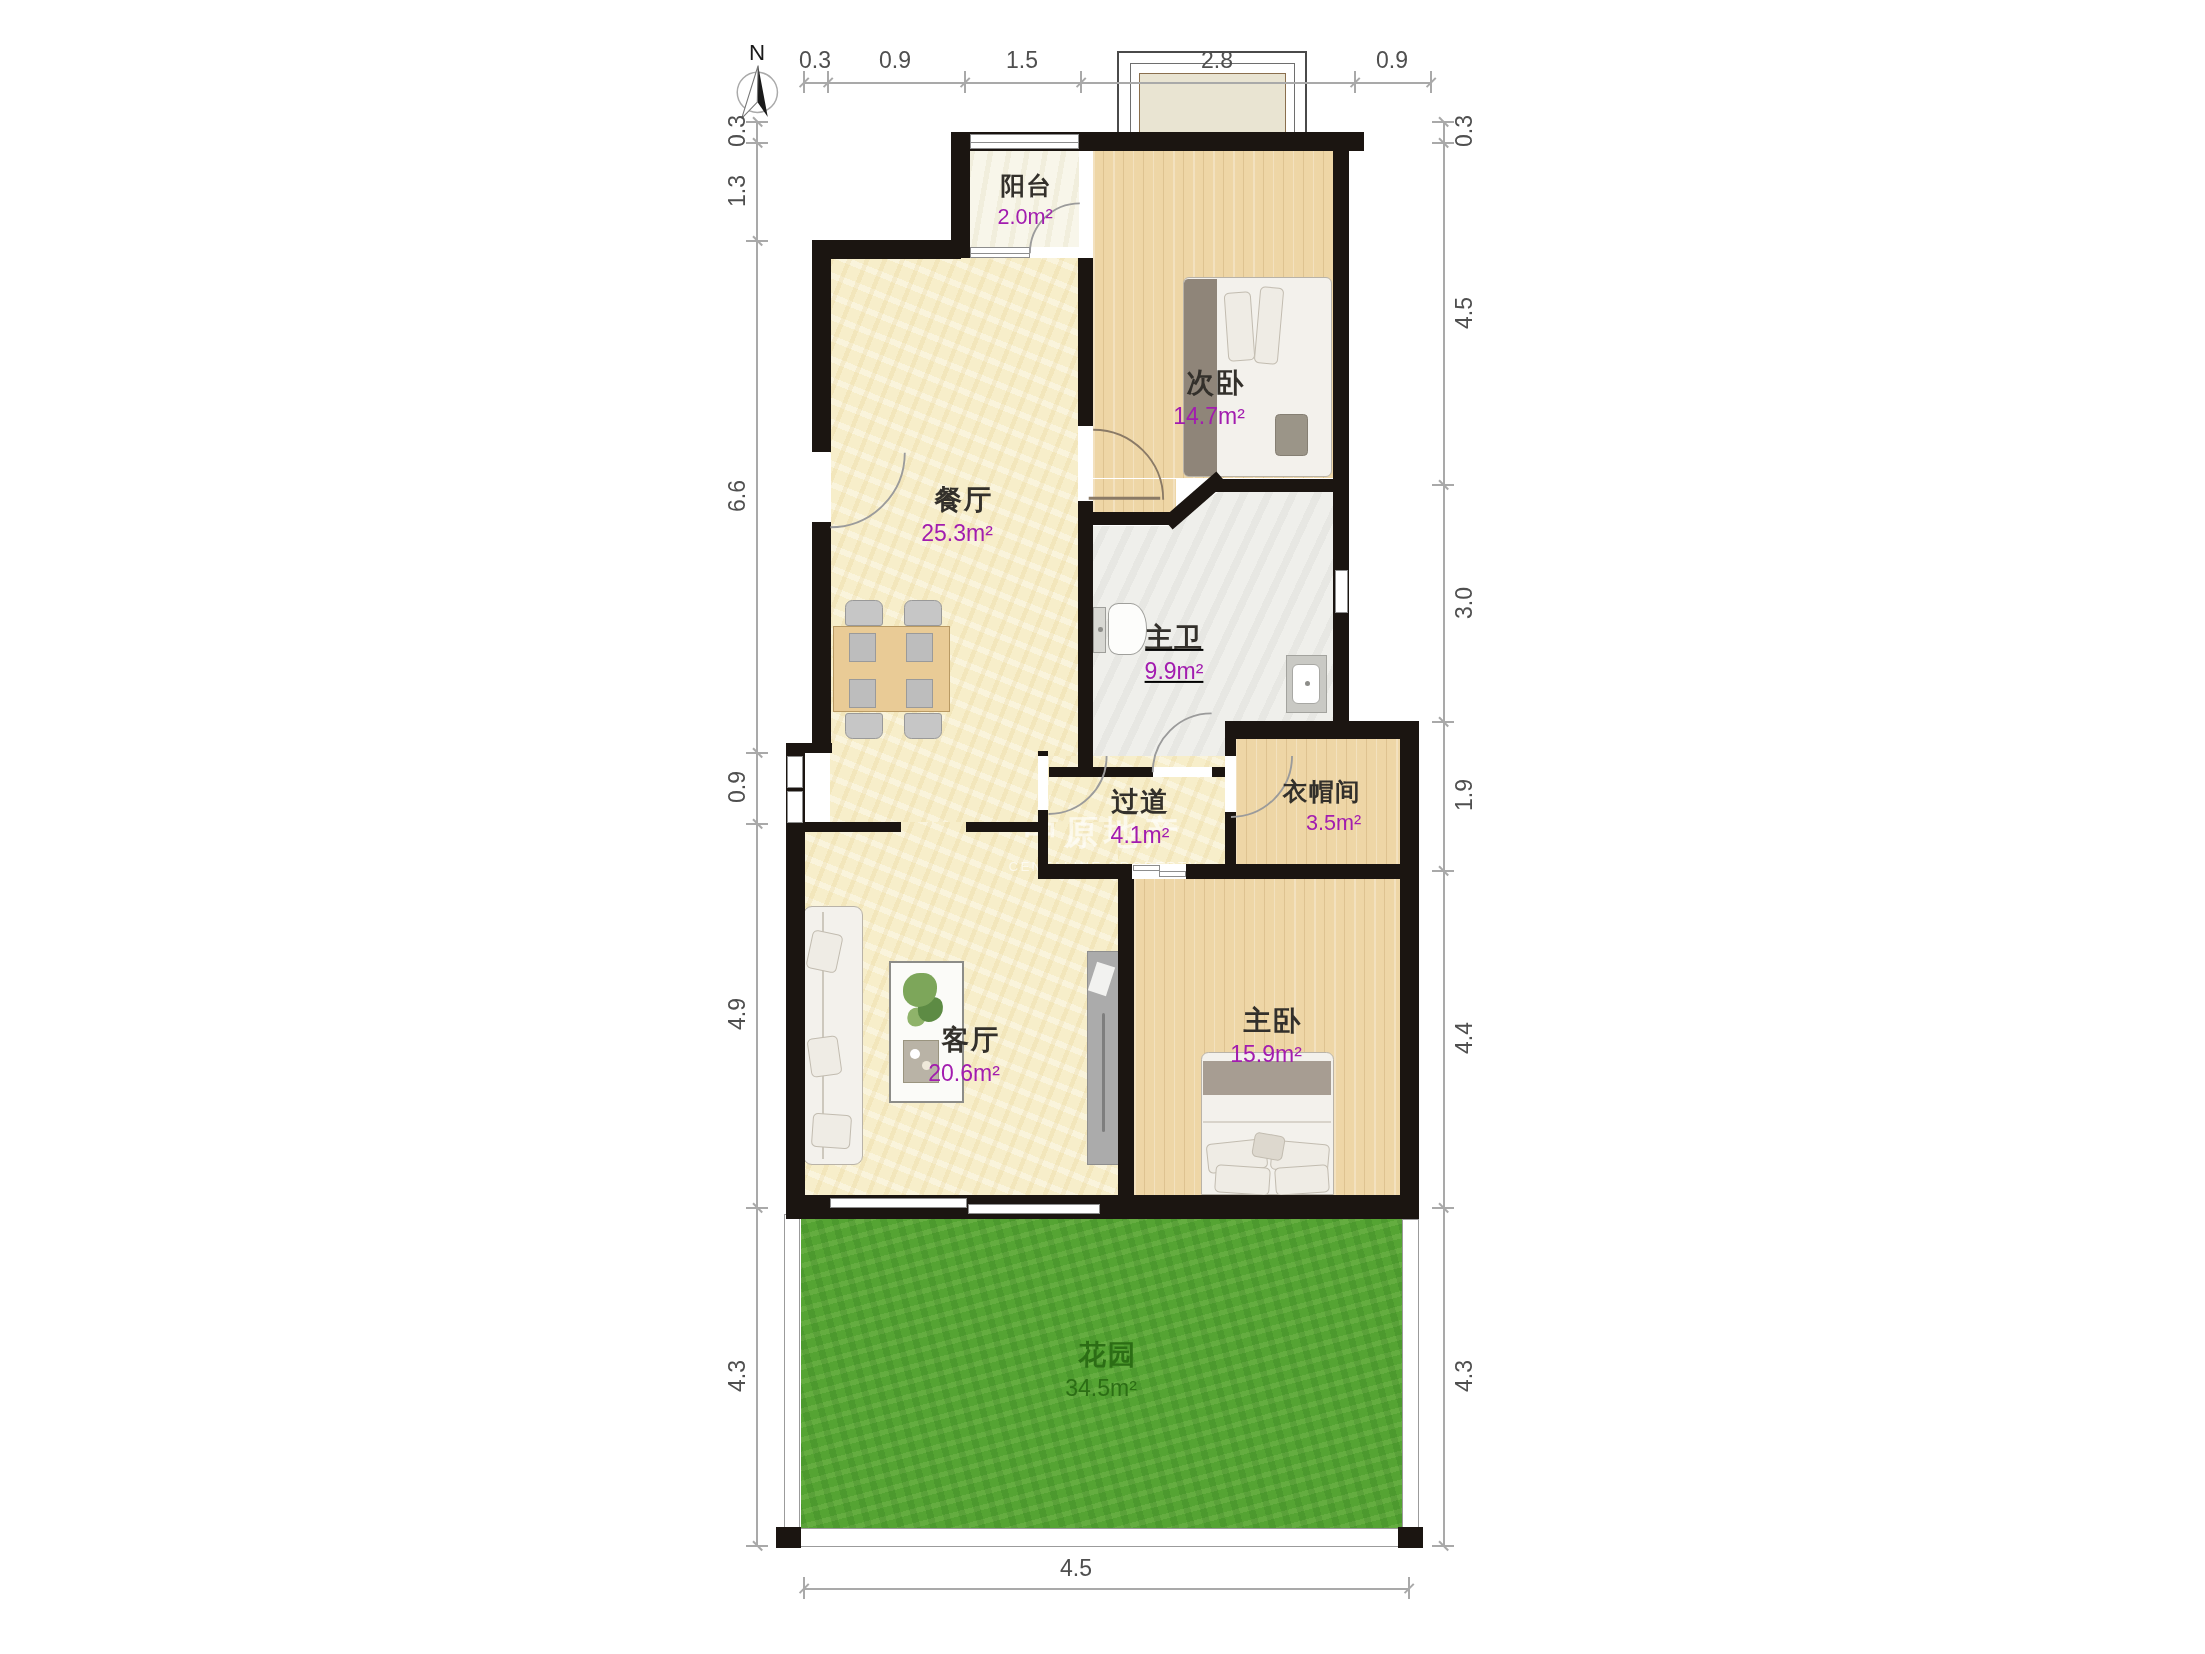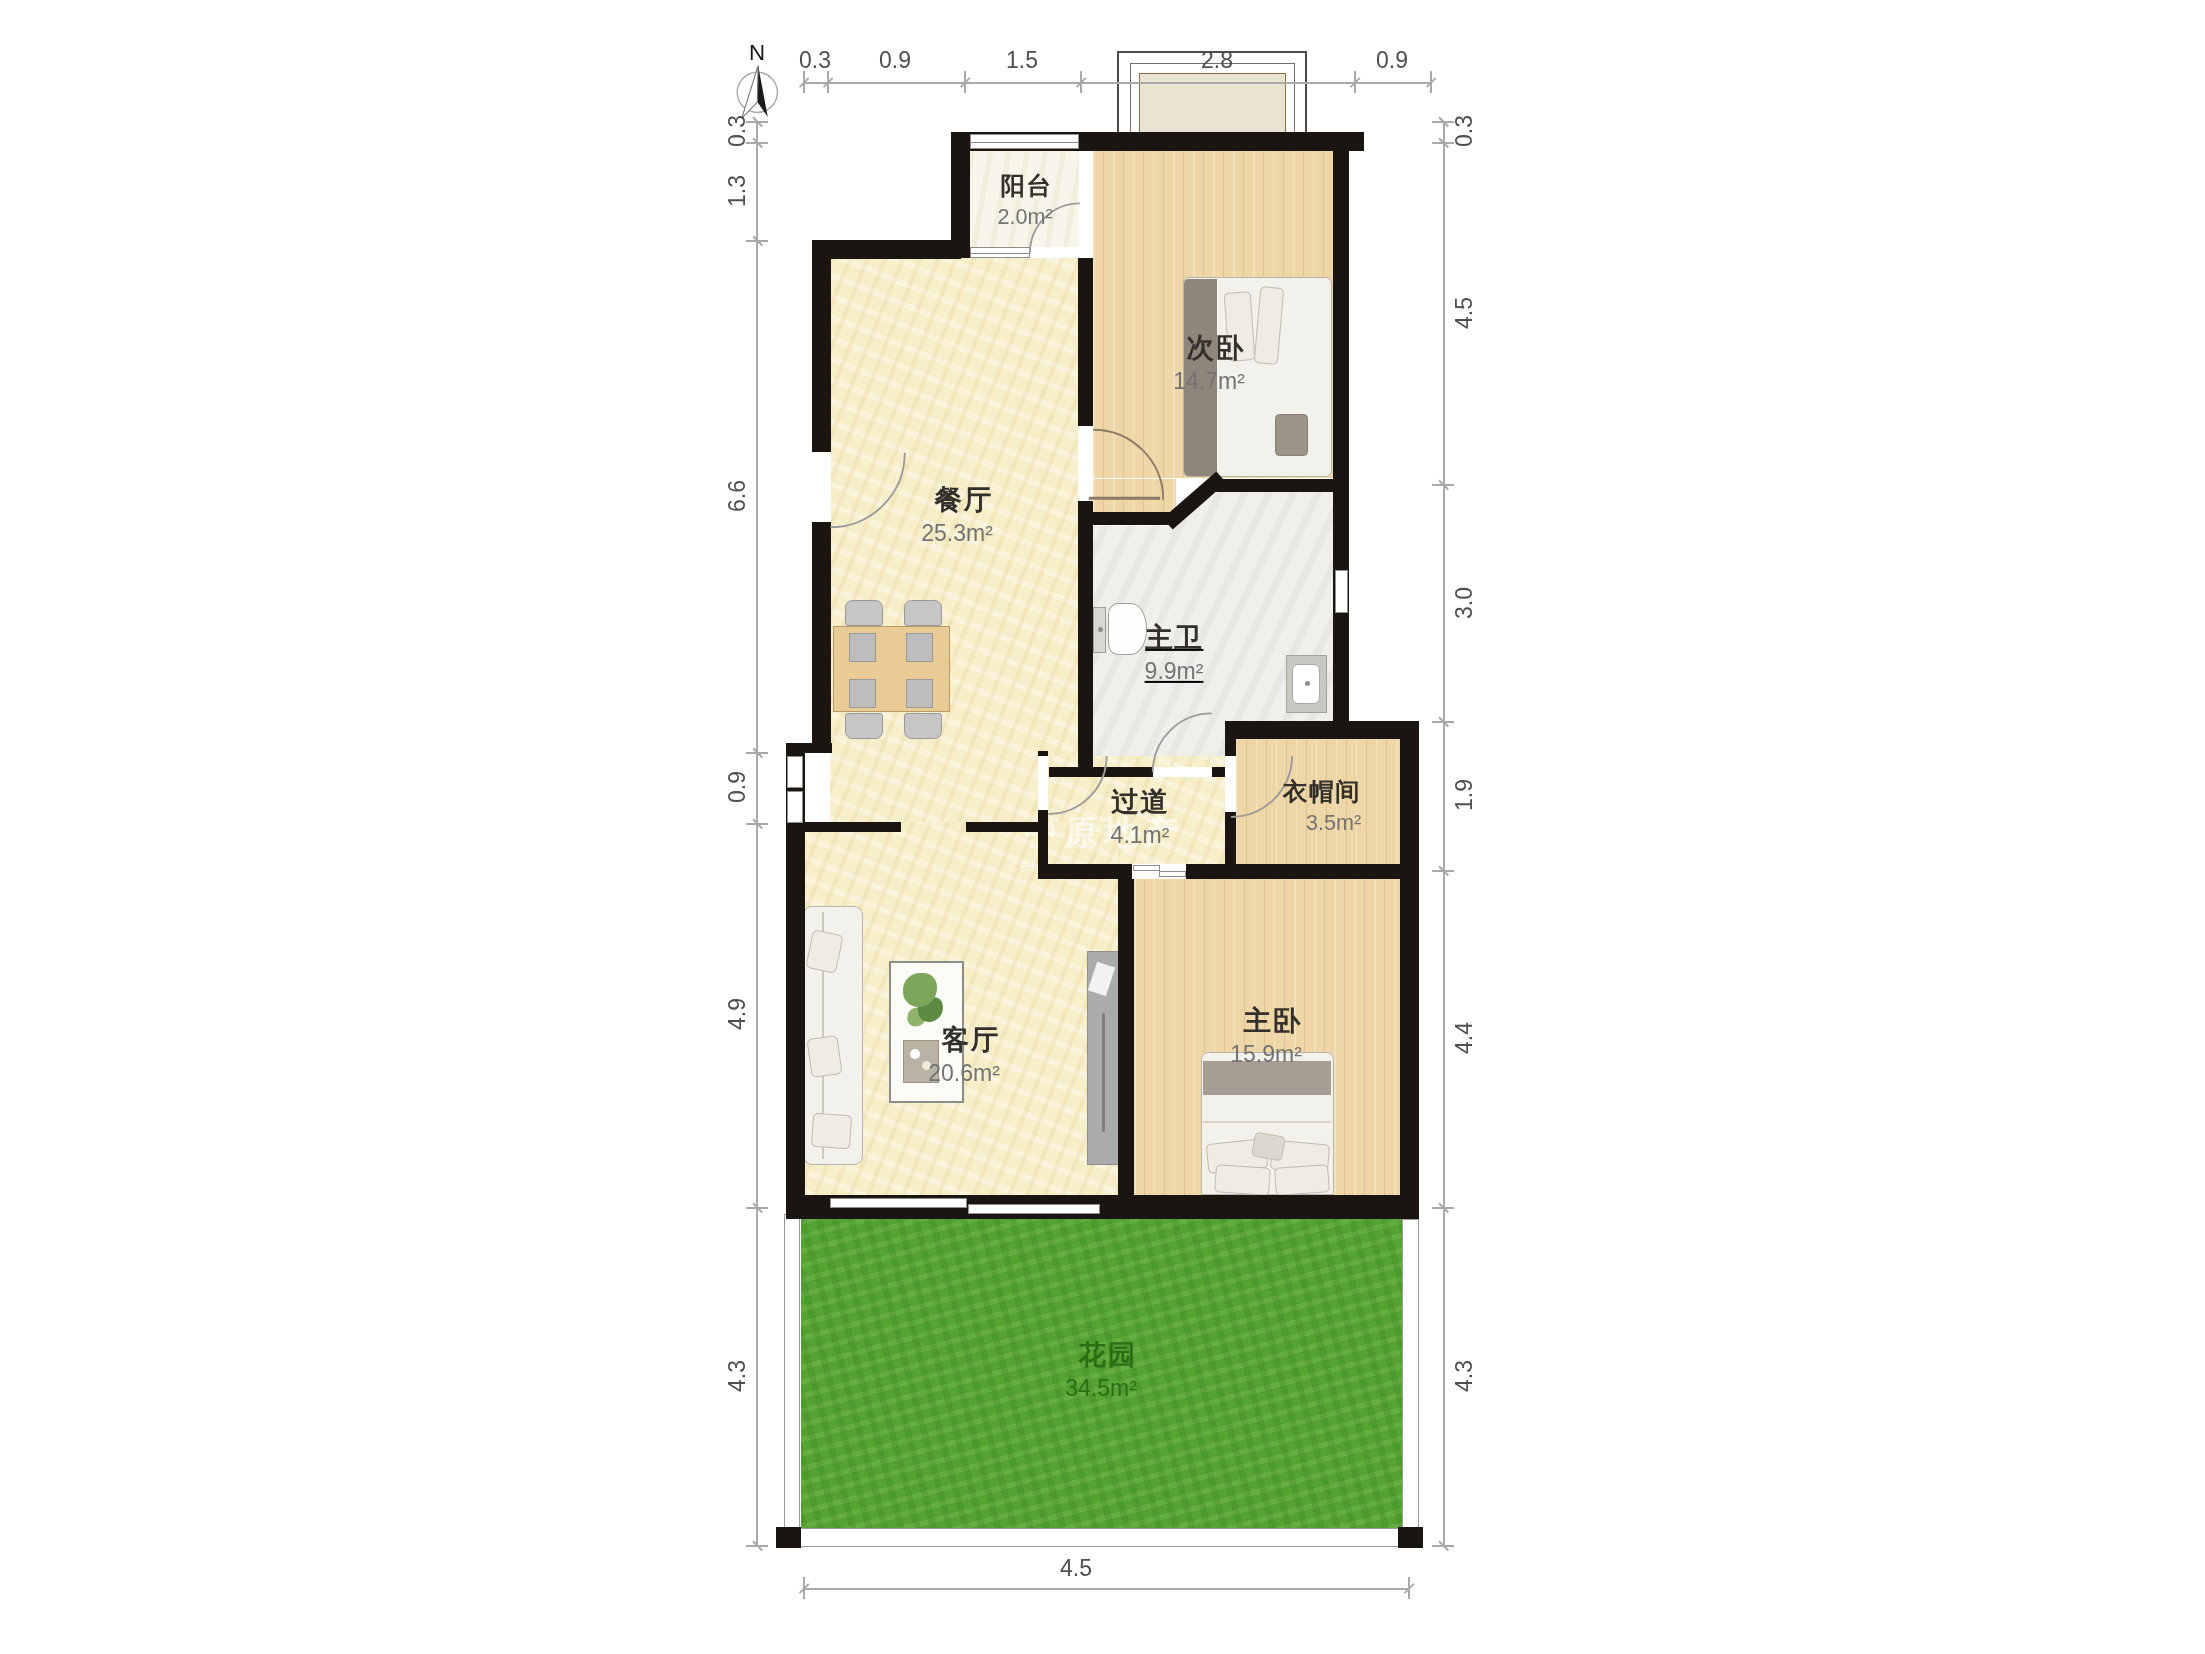--- a/index.html
+++ b/index.html
@@ -32,21 +32,21 @@
   .panel{background:#ffffff;border:1.5px solid #8d8d8d;box-sizing:border-box;}
 
   
   .furn-white{background:#f3f1ec;border:1.5px solid #b9b3a8;box-sizing:border-box;border-radius:6px;}
   .furn-gray{background:#ababab;border:1.5px solid #8e8e8e;box-sizing:border-box;}
   .pillow{background:#efece5;border:1.5px solid #c2bcb0;box-sizing:border-box;border-radius:5.2px;}
 
   
   .room-label{position:absolute;transform:translate(-50%,-50%);text-align:right;white-space:nowrap;z-index:40;}
   .room-name{font-size:27.6px;font-weight:bold;color:#33302b;letter-spacing:1.5px;}
-  .room-area{font-size:23px;color:#737373;margin-top:2.2px;}
+  .room-area{font-size:23px;color:#a21caf;margin-top:2.2px;}
   .garden-label .room-name{color:#2c6e15;}
   .garden-label .room-area{color:#2c6e15;}
 
   
   .dim-line-h{position:absolute;height:2.2px;background:#a9a9a9;z-index:30;}
   .dim-line-v{position:absolute;width:2.2px;background:#a9a9a9;z-index:30;}
   .tick-h{position:absolute;width:2.2px;height:22.3px;background:#a9a9a9;z-index:30;}
   .tick-v{position:absolute;width:22.3px;height:2.2px;background:#a9a9a9;z-index:30;}
   .tick-h::after, .tick-v::after{content:"";position:absolute;width:2.2px;height:13.4px;background:#a9a9a9;
     left:0;top:4.5px;transform:rotate(45deg);}
@@ -199,21 +199,21 @@
     <circle cx="1017" cy="124" r="27" stroke="#aaaaaa" stroke-width="2" fill="none"></circle>
     <polygon points="1018,88 1031,157 1017,137" fill="#1a1a1a"></polygon>
     <polygon points="1018,88 996,159 1017,137" fill="#ffffff" stroke="#777777" stroke-width="1.5"></polygon>
   </svg>
   <div class="north-label" style="left:757px;top:53px;">N</div>
 
   <div class="room-label" style="left:1025px;top:200px;">
     <div class="room-name" style="font-size:24.6px;">阳台</div>
     <div class="room-area" style="font-size:21.6px;">2.0m²</div>
   </div>
-  <div class="room-label" style="left:1209px;top:362px;">
+  <div class="room-label" style="left:1209px;top:397px;">
     <div class="room-name">次卧</div>
     <div class="room-area">14.7m²</div>
   </div>
   <div class="room-label" style="left:957px;top:514px;">
     <div class="room-name">餐厅</div>
     <div class="room-area">25.3m²</div>
   </div>
   <div class="room-label" style="left:1174px;top:652px;text-decoration:underline;">
     <div class="room-name">主卫</div>
     <div class="room-area">9.9m²</div>

